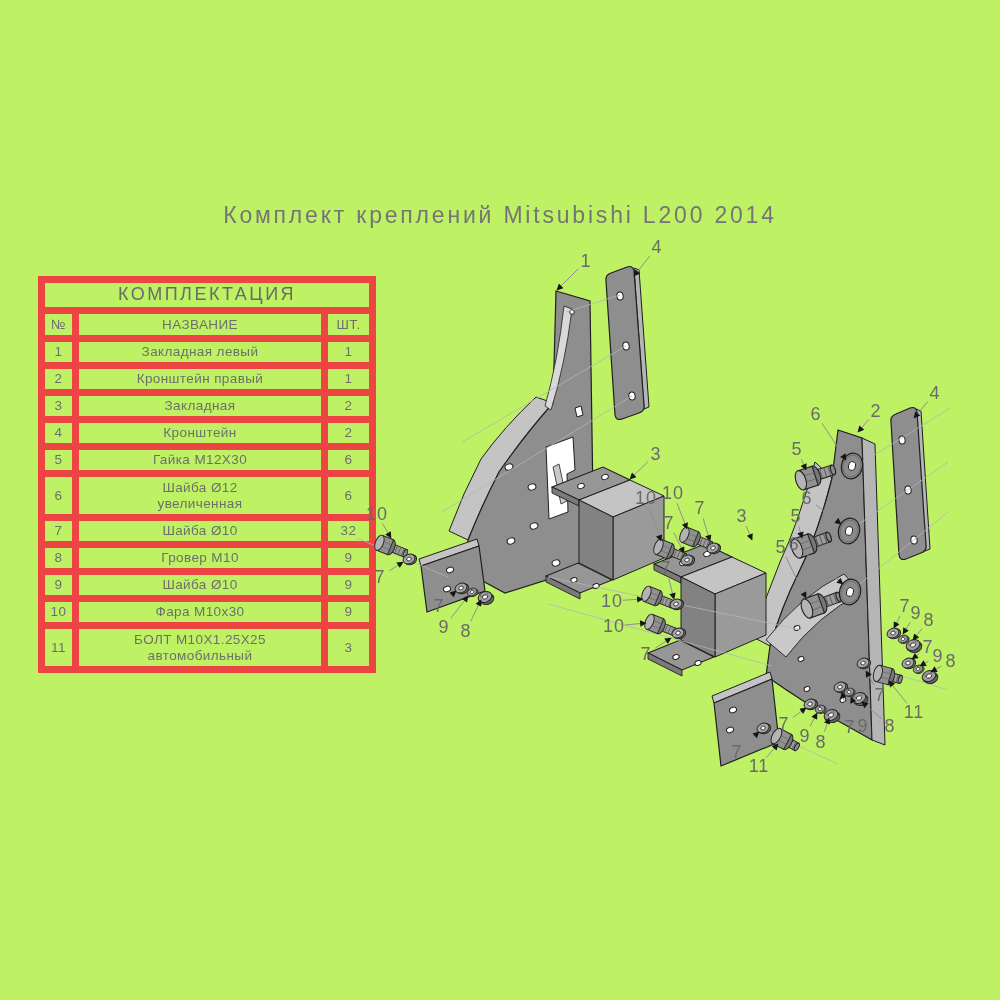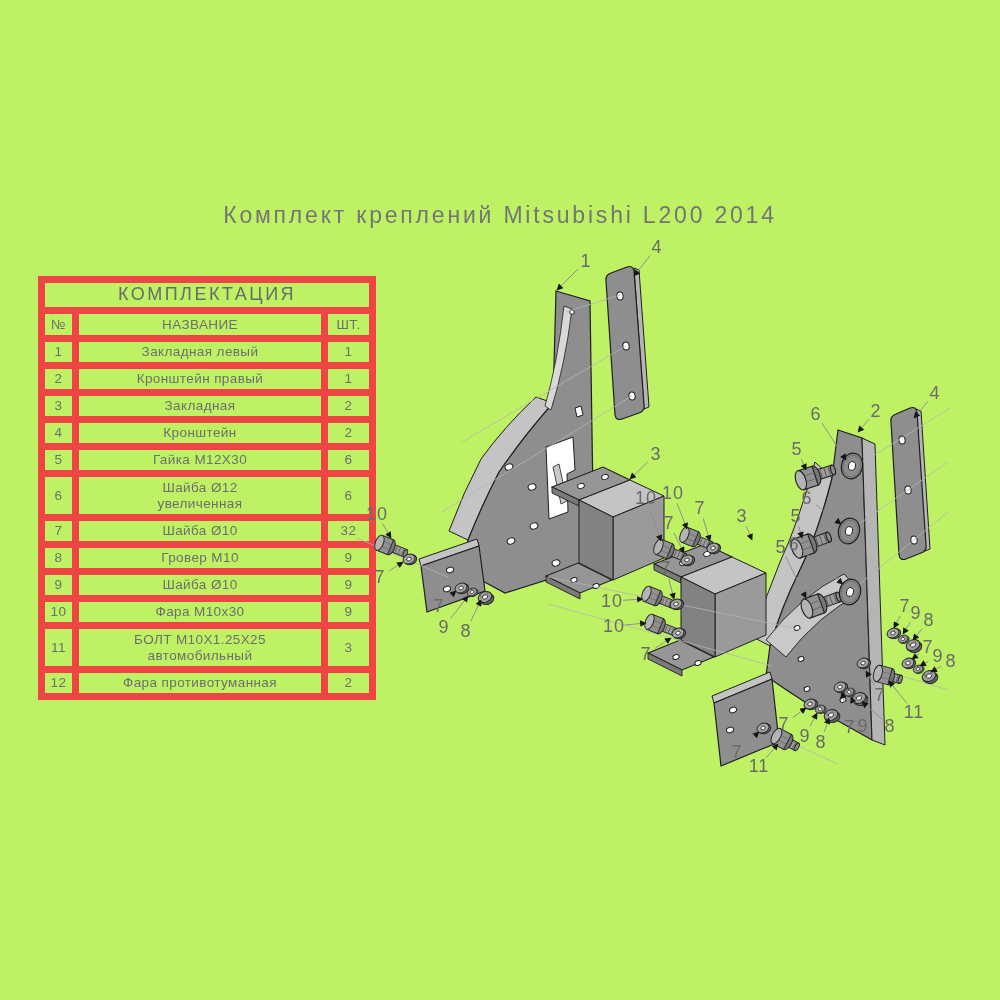--- a/index.html
+++ b/index.html
@@ -103,25 +103,20 @@
         </tr>
         <tr class="r-s">
           <td>10</td>
           <td>Фара М10х30</td>
           <td>9</td>
         </tr>
         <tr class="r-d">
           <td>11</td>
           <td>БОЛТ М10Х1.25Х25<br>автомобильный</td>
           <td>3</td>
-        </tr>
-        <tr class="r-s">
-          <td>12</td>
-          <td>Фара противотуманная</td>
-          <td>2</td>
         </tr>
       </tbody>
   </table>
 
   <svg class="diag" width="1000" height="1000" viewBox="0 0 1000 1000">
     <defs>
       <marker id="arr" viewBox="0 0 10 10" refX="9" refY="5" markerWidth="9" markerHeight="6.5" orient="auto">
         <path d="M0,0 L10,5 L0,10 Z" fill="#151515"></path>
       </marker>
     </defs>

